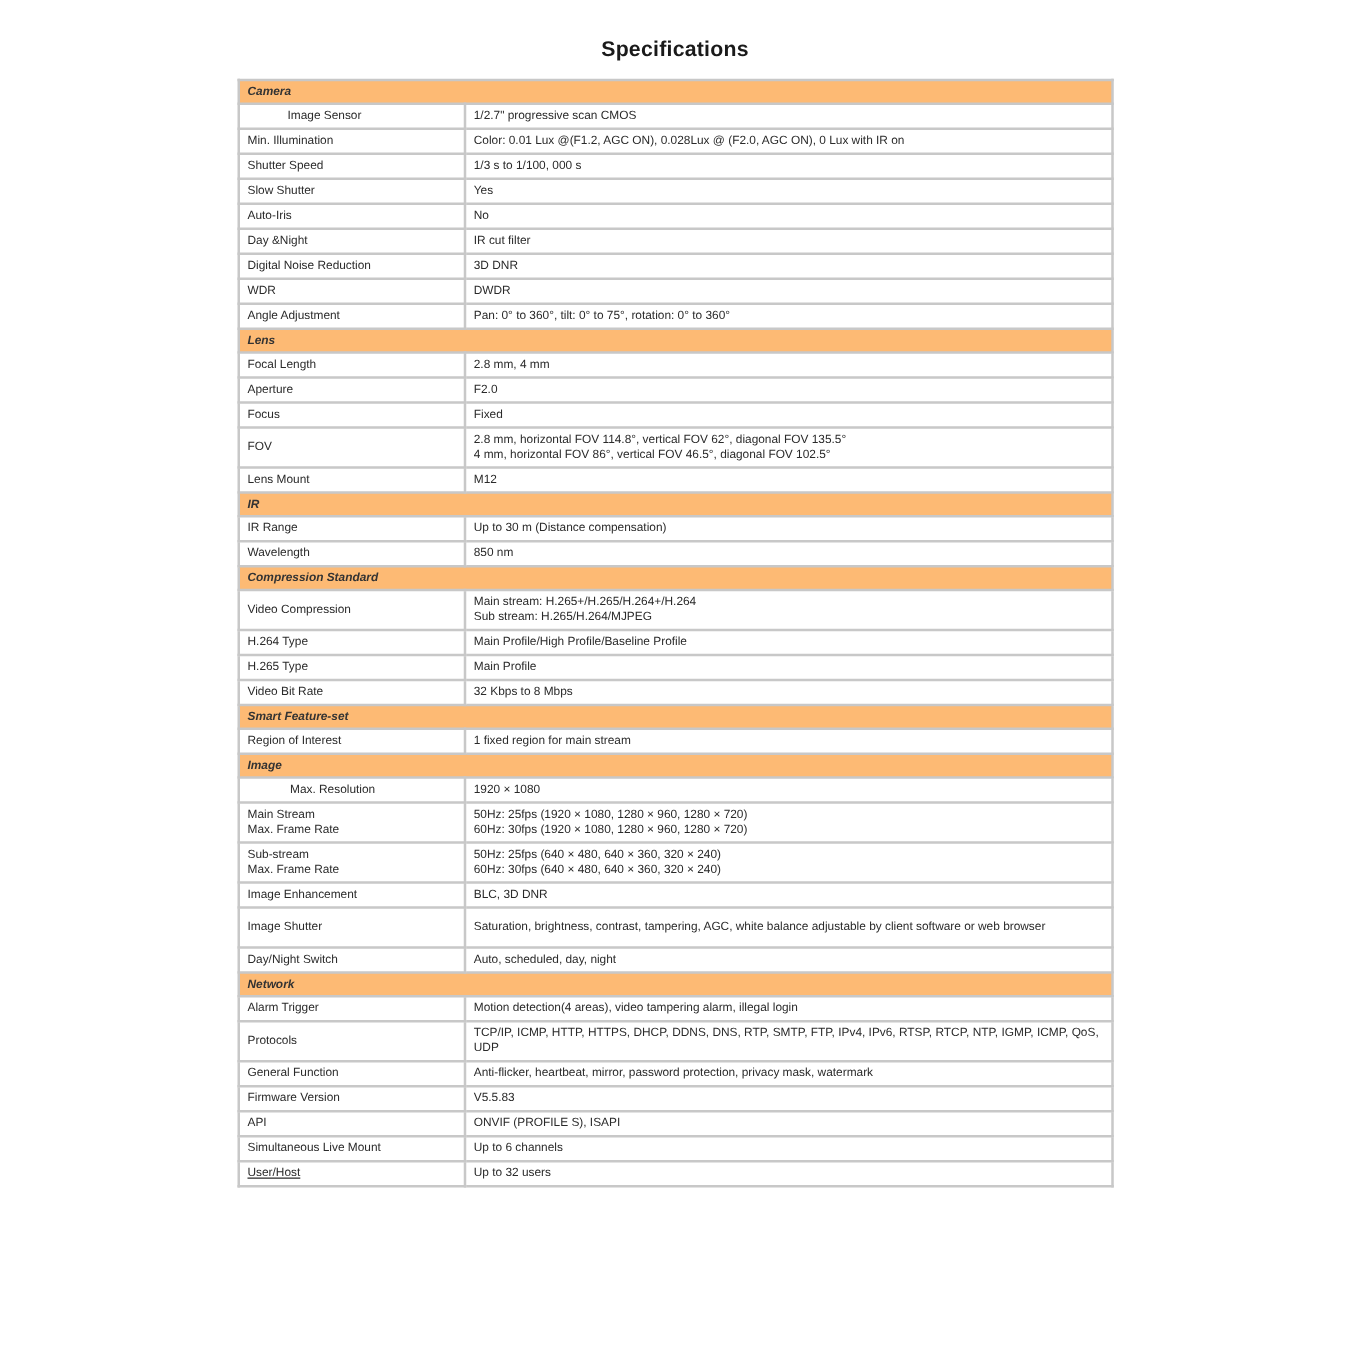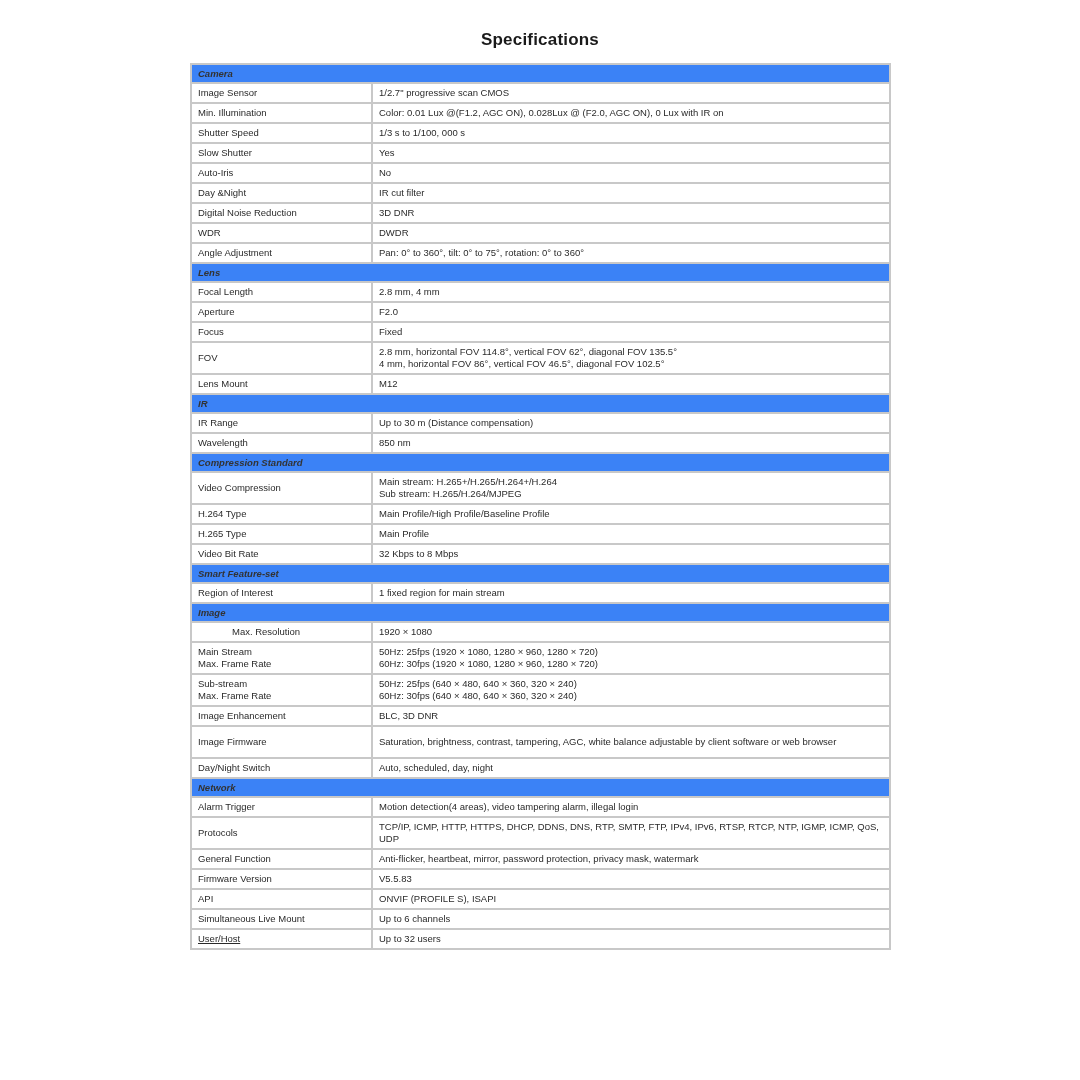--- a/index.html
+++ b/index.html
@@ -6,42 +6,42 @@
   body { width: 1080px; height: 1080px; position: relative; overflow: hidden;
          font-family: "Liberation Sans", sans-serif; color: #222; }
   .title { position: absolute; top: 30px; left: 0; width: 1080px; text-align: center;
            font-size: 17px; font-weight: bold; color: #1a1a1a; letter-spacing: 0.2px; }
   table.spec { position: absolute; top: 63px; left: 190px; width: 699px;
                border-collapse: collapse; table-layout: fixed; font-size: 9.5px; }
   table.spec col.c1 { width: 181px; }
   table.spec col.c2 { width: 518px; }
   table.spec td { border: 2px solid #c8c8c8; padding: 0 6px; height: 18px;
                   vertical-align: middle; line-height: 12px; color: #2a2a2a; }
-  tr.section td { background: #3b82f6; font-style: italic; font-weight: bold;
+  tr.section td { background: #fdba74; font-style: italic; font-weight: bold;
                   color: #333; height: 17px; }
   tr.tall td { height: 30px; }
   td.val .line { display: block; }
 </style>
 </head>
 <body>
 
 <div class="title">Specifications</div>
 
 <table class="spec">
   <colgroup>
       <col class="c1">
       <col class="c2">
     </colgroup>
   <tbody id="spec-body">
       <tr class="section">
         <td colspan="2">Camera</td>
       </tr>
       <tr>
         <td class="lab">
-          <span class="line" style="display: block;">Image Sensor</span>
+          <span class="line" style="display: block; margin-left: 32px;">Image Sensor</span>
         </td>
         <td class="val">
           <span class="line">1/2.7" progressive scan CMOS</span>
         </td>
       </tr>
       <tr>
         <td class="lab">
           <span class="line" style="display: block;">Min. Illumination</span>
         </td>
         <td class="val">
@@ -248,21 +248,21 @@
       <tr>
         <td class="lab">
           <span class="line" style="display: block;">Image Enhancement</span>
         </td>
         <td class="val">
           <span class="line">BLC, 3D DNR</span>
         </td>
       </tr>
       <tr class="tall">
         <td class="lab">
-          <span class="line" style="display: block;">Image Firmware</span>
+          <span class="line" style="display: block;">Image Shutter</span>
         </td>
         <td class="val">
           <span class="line">Saturation, brightness, contrast, tampering, AGC, white balance adjustable by client software or web browser</span>
         </td>
       </tr>
       <tr>
         <td class="lab">
           <span class="line" style="display: block;">Day/Night Switch</span>
         </td>
         <td class="val">

